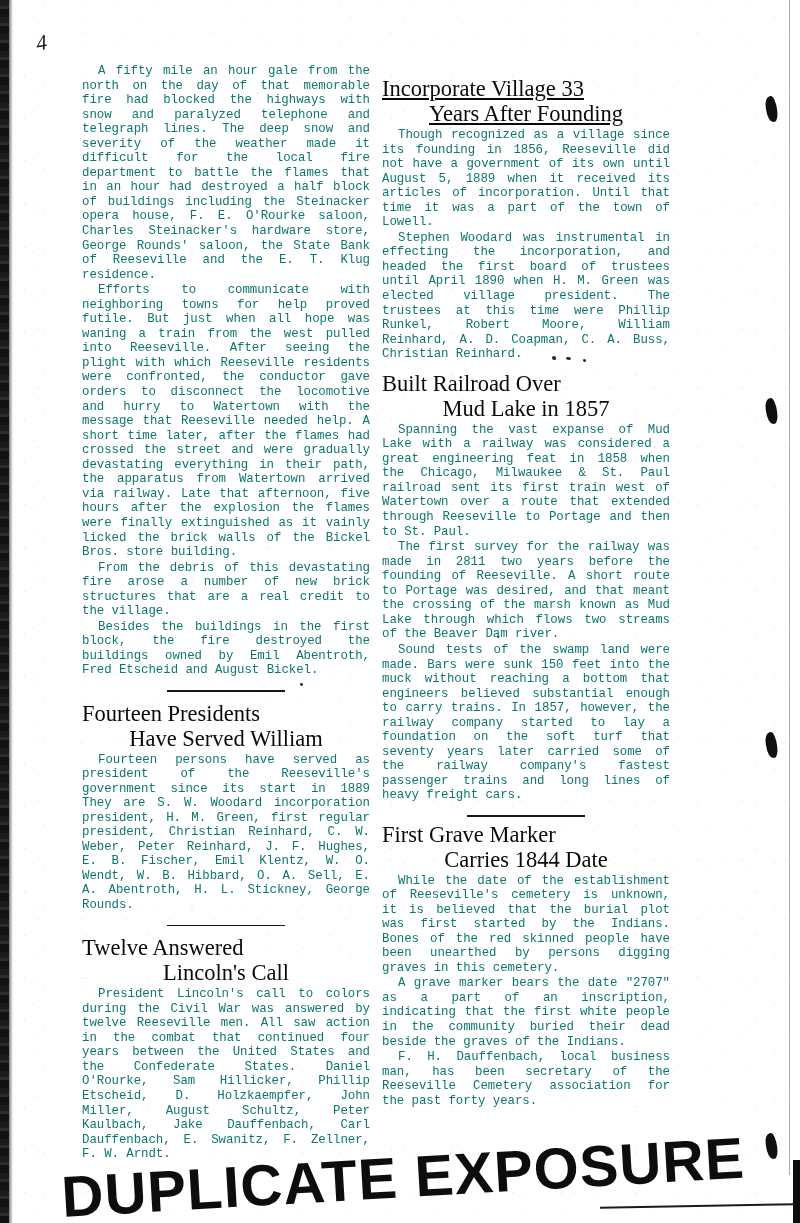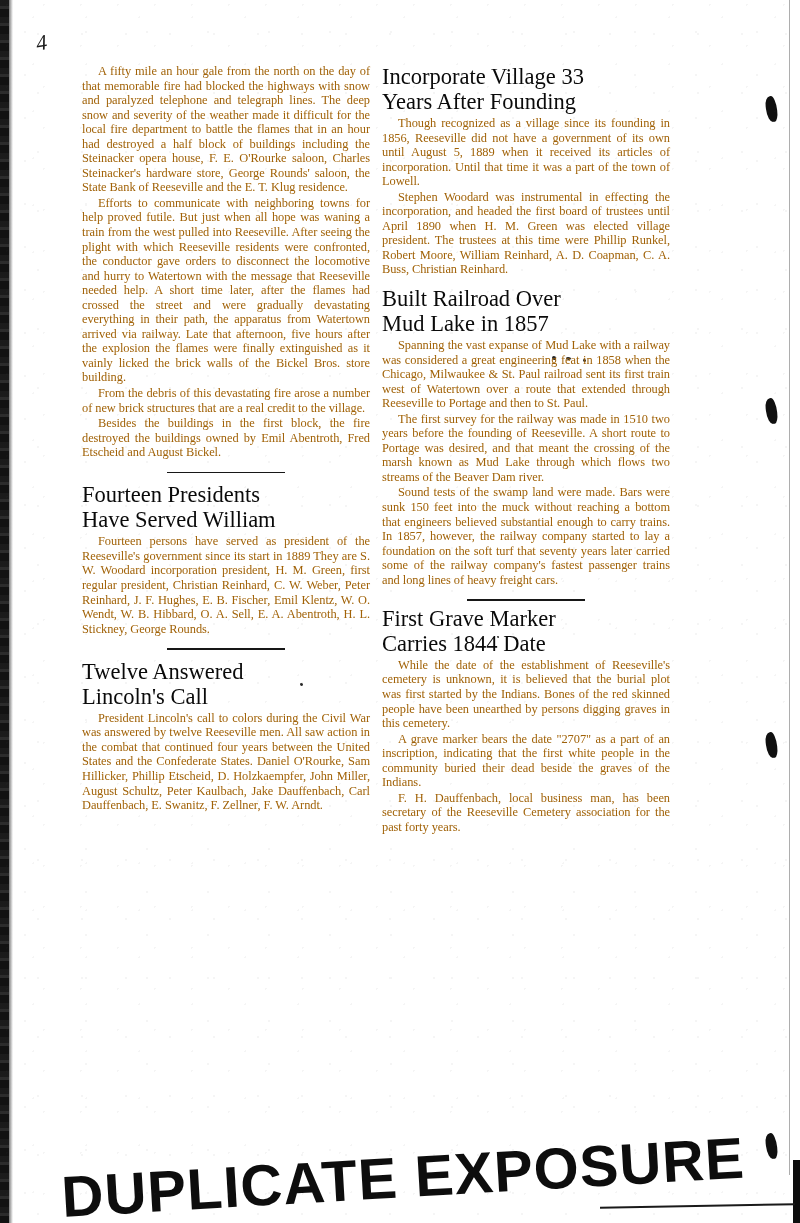--- a/index.html
+++ b/index.html
@@ -75,46 +75,47 @@
     position: absolute;
     top: 64px;
     width: 288px;
   }
   .col-left  { left: 82px; }
   .col-right { left: 382px; }
 
   .body-text {
     font-size: 12.4px;
     line-height: 14.55px;
-    color: #a16207;
+    color: #0f766e;
     text-align: justify;
     text-justify: inter-word;
     margin: 0 0 1px 0;
     text-indent: 16px;
     font-stretch: condensed;
+    font-family: Liberation Mono, monospace;
     -webkit-font-smoothing: none;
   }
   .body-text.tight { letter-spacing: -0.05px; }
 
   
   .hd {
     margin: 9px 0 2px 0;
     color: #0a0a0a;
     font-family: "Liberation Serif", serif;
     font-weight: 400;
   }
   .hd .l1,
   .hd .l2 {
     display: block;
     font-size: 22.5px;
     line-height: 25px;
     white-space: nowrap;
   }
   .hd .l1 { text-align: left; }
-  .hd .l2 { text-align: left; }
+  .hd .l2 { text-align: center; }
 
   
   .sec-rule {
     width: 118px;
     height: 1.6px;
     background: #171717;
     margin: 12px auto 5px auto;
   }
 
   
@@ -215,35 +216,35 @@
         <span class="l2">Lincoln's Call</span>
       </h2>
       <p class="body-text tight">President Lincoln's call to colors during the Civil War was answered by twelve Reeseville men. All saw action in the combat that continued four years between the United States and the Confederate States. Daniel O'Rourke, Sam Hillicker, Phillip Etscheid, D. Holzkaempfer, John Miller, August Schultz, Peter Kaulbach, Jake Dauffenbach, Carl Dauffenbach, E. Swanitz, F. Zellner, F. W. Arndt.</p>
     </div>
 
   </div>
 
   <div class="col col-right">
 
     <div>
-      <h2 class="hd" style="margin-top:0;">
+      <h2 class="hd" style="margin-top:12px;text-decoration:underline;">
         <span class="l1">Incorporate Village 33</span>
         <span class="l2">Years After Founding</span>
       </h2>
       <p class="body-text tight">Though recognized as a village since its founding in 1856, Reeseville did not have a government of its own until August 5, 1889 when it received its articles of incorporation. Until that time it was a part of the town of Lowell.</p>
       <p class="body-text tight">Stephen Woodard was instrumental in effecting the incorporation, and headed the first board of trustees until April 1890 when H. M. Green was elected village president. The trustees at this time were Phillip Runkel, Robert Moore, William Reinhard, A. D. Coapman, C. A. Buss, Christian Reinhard.</p>
     </div>
 
     <div>
       <h2 class="hd">
         <span class="l1">Built Railroad Over</span>
         <span class="l2">Mud Lake in 1857</span>
       </h2>
       <p class="body-text tight">Spanning the vast expanse of Mud Lake with a railway was considered a great engineering feat in 1858 when the Chicago, Milwaukee &amp; St. Paul railroad sent its first train west of Watertown over a route that extended through Reeseville to Portage and then to St. Paul.</p>
-      <p class="body-text tight">The first survey for the railway was made in 1510 two years before the founding of Reeseville. A short route to Portage was desired, and that meant the crossing of the marsh known as Mud Lake through which flows two streams of the Beaver Dam river.</p>
+      <p class="body-text tight">The first survey for the railway was made in 2811 two years before the founding of Reeseville. A short route to Portage was desired, and that meant the crossing of the marsh known as Mud Lake through which flows two streams of the Beaver Dam river.</p>
       <p class="body-text tight">Sound tests of the swamp land were made. Bars were sunk 150 feet into the muck without reaching a bottom that engineers believed substantial enough to carry trains. In 1857, however, the railway company started to lay a foundation on the soft turf that seventy years later carried some of the railway company's fastest passenger trains and long lines of heavy freight cars.</p>
     </div>
 
     <div>
       <div class="sec-rule"></div>
       <h2 class="hd" style="margin-top:2px;">
         <span class="l1">First Grave Marker</span>
         <span class="l2">Carries 1844 Date</span>
       </h2>
       <p class="body-text tight">While the date of the establishment of Reeseville's cemetery is unknown, it is believed that the burial plot was first started by the Indians. Bones of the red skinned people have been unearthed by persons digging graves in this cemetery.</p>

